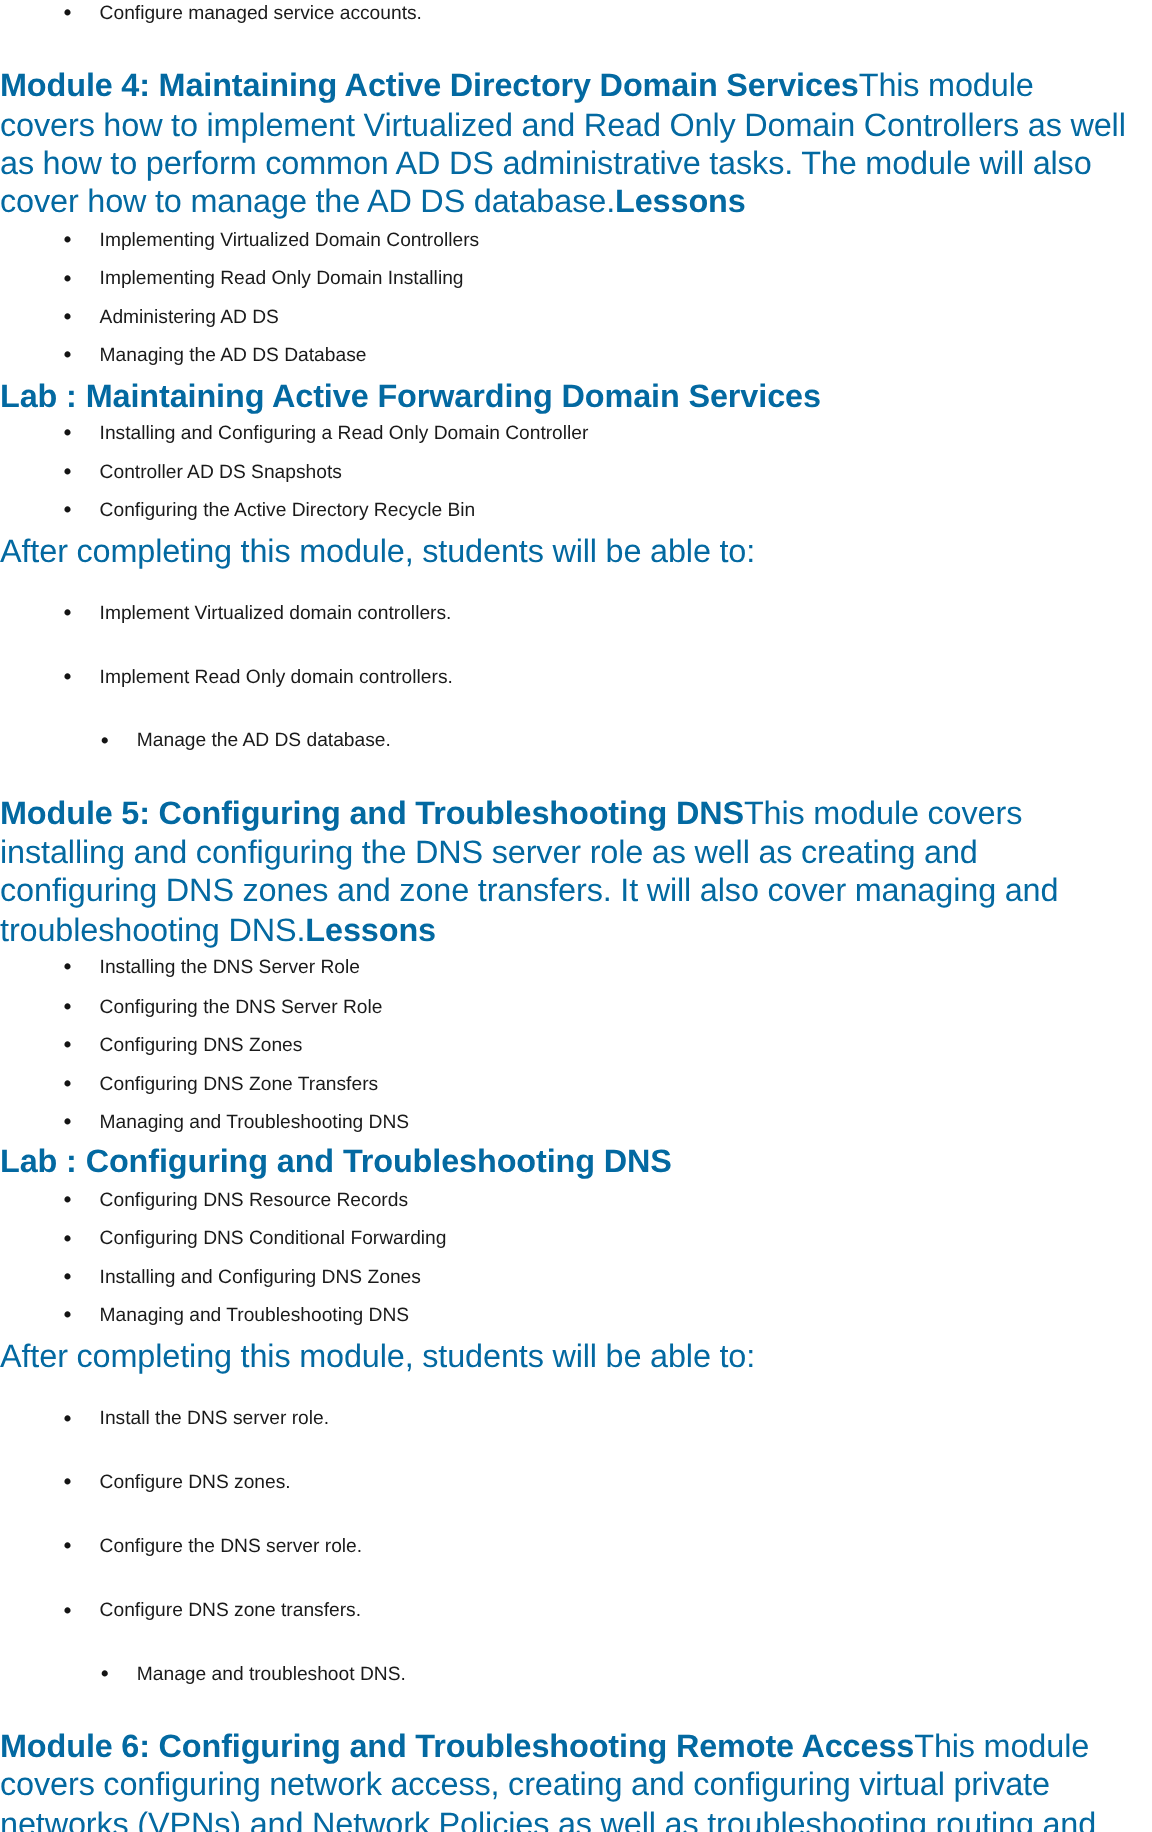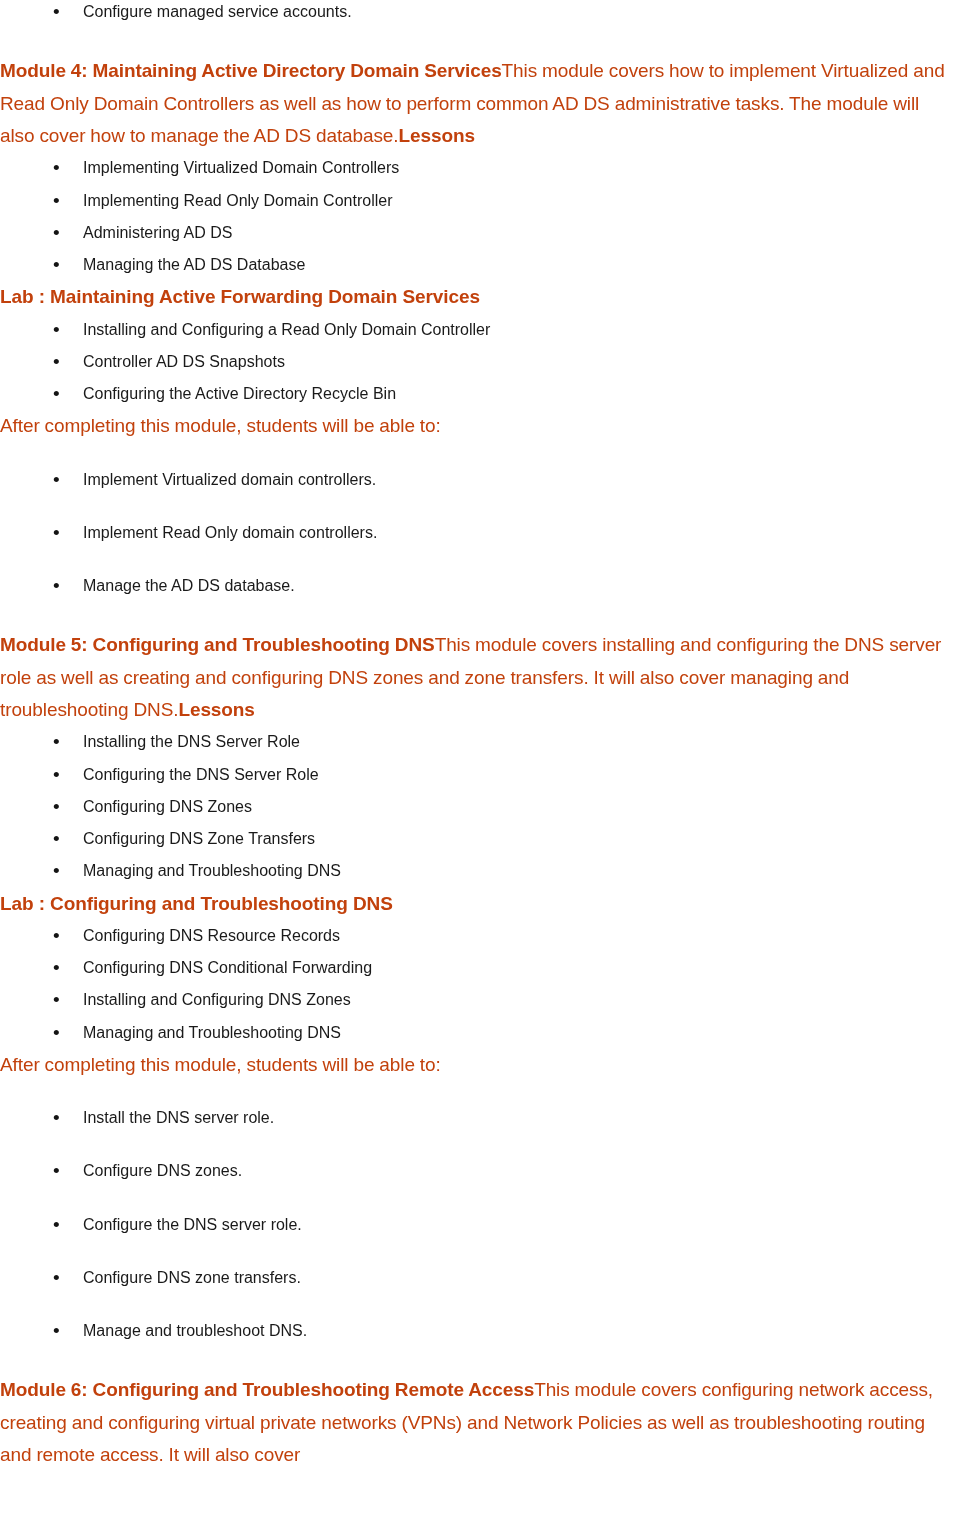--- a/index.html
+++ b/index.html
@@ -24,23 +24,23 @@
     left: 0;
     top: -4px;
     width: 960px;
   }
 
   
   .para,
   .tight-li,
   .loose-li,
   .head {
-    font-size: 19px;
+    font-size: 27px;
     letter-spacing: -0.1px;
-    color: #c2410c;
+    color: #0369a1;
   }
 
   
   .para {
     margin: 0;
     padding: 0 14px 0 0;
     line-height: 32.4px;
     text-align: left;
     word-spacing: -0.2px;
   }
@@ -81,20 +81,21 @@
   }
   ul.tight > li {
     line-height: 32.2px;
   }
   ul.loose > li {
     line-height: 32.2px;
     margin-bottom: 21px;
   }
   ul.loose > li:last-child {
     margin-bottom: 0;
+    margin-left: 31px;
   }
 
   
   .gap-lg { height: 27px; }
   .gap-md { height: 21px; }
 </style>
 </head>
 <body>
 
 <div id="page">
@@ -105,21 +106,21 @@
         <span>Configure managed service accounts.</span>
       </li>
     </ul>
 
     <div class="gap-lg"></div>
 
     <p class="para"><span class="b">Module 4: Maintaining Active Directory Domain Services</span><span>This module covers how to implement Virtualized and Read Only Domain Controllers as well as how to perform common AD DS administrative tasks. The module will also cover how to manage the AD DS database.</span><span class="b">Lessons</span></p>
 
     <ul class="tight">
       <li><span>Implementing Virtualized Domain Controllers</span></li>
-      <li><span>Implementing Read Only Domain Controller</span></li>
+      <li><span>Implementing Read Only Domain Installing</span></li>
       <li><span>Administering AD DS</span></li>
       <li><span>Managing the AD DS Database</span></li>
     </ul>
 
     <p class="head">Lab : Maintaining Active Forwarding Domain Services</p>
 
     <ul class="tight">
       <li><span>Installing and Configuring a Read Only Domain Controller</span></li>
       <li><span>Controller AD DS Snapshots</span></li>
       <li><span>Configuring the Active Directory Recycle Bin</span></li>

